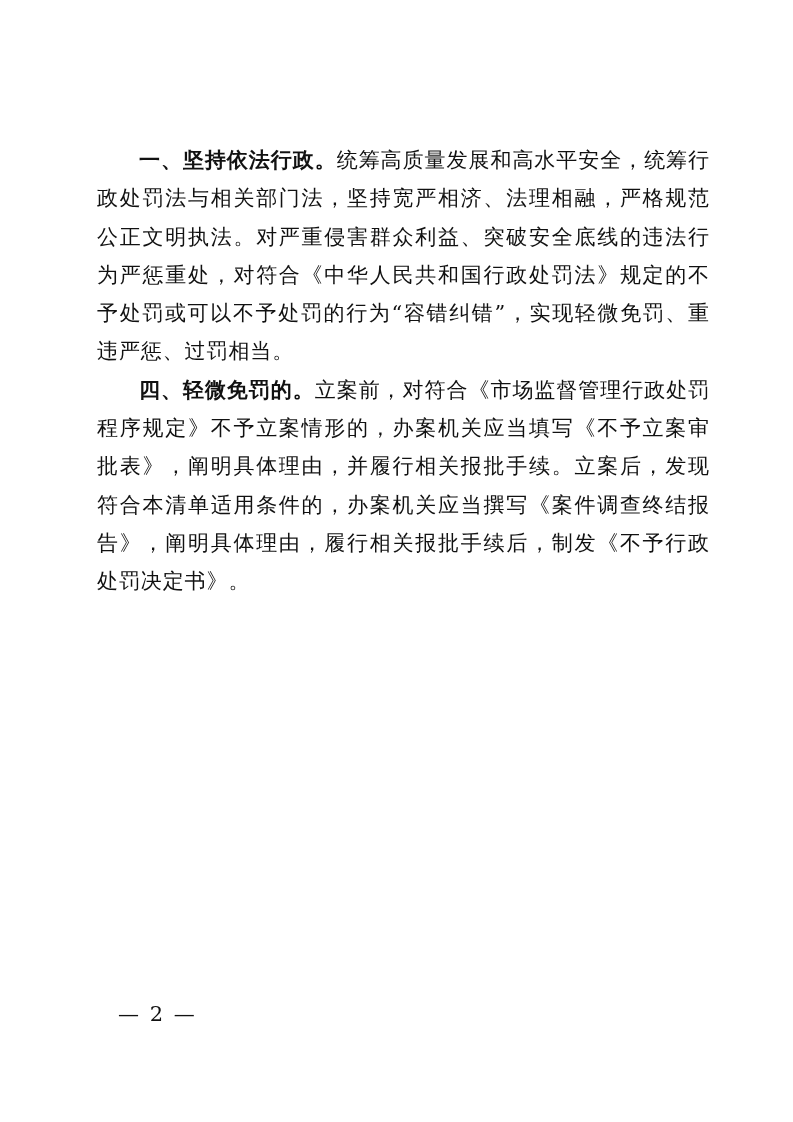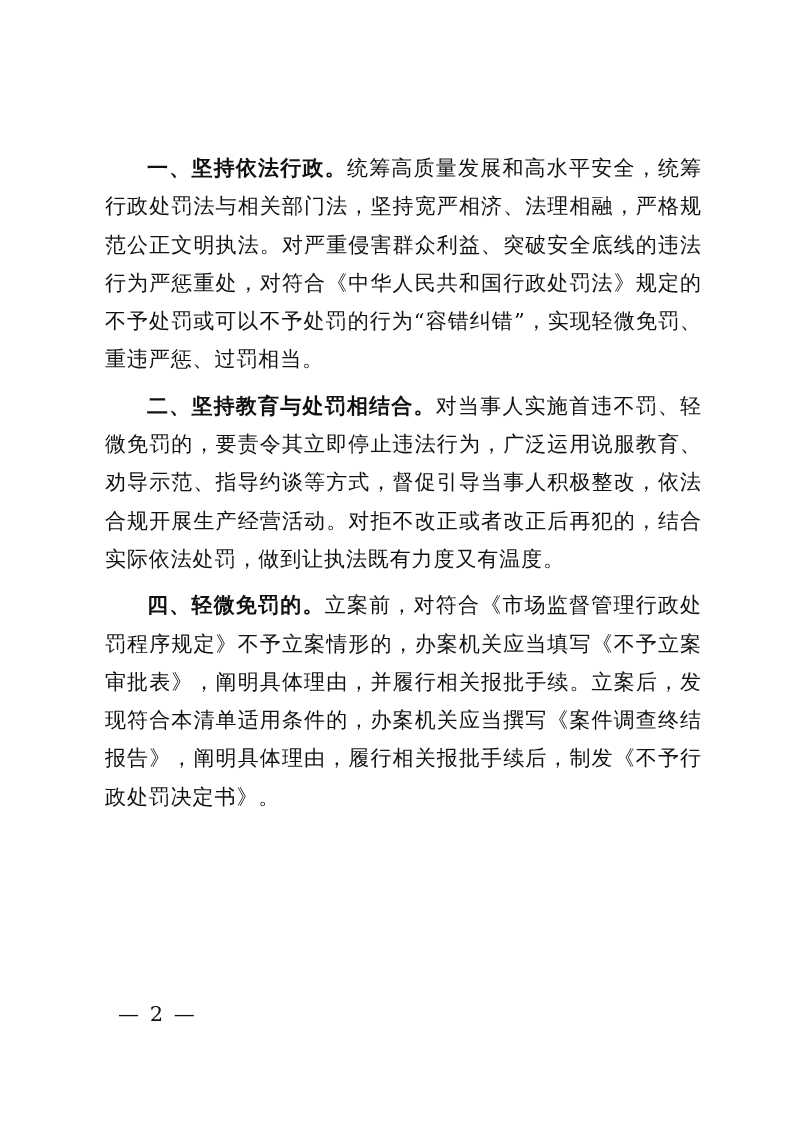--- a/index.html
+++ b/index.html
@@ -20,21 +20,21 @@
     inset: 0;
     background: #ffffff;
   }
   .doc-body {
     position: absolute;
     top: 141px;
     left: 97px;
     width: 613px;
   }
   .doc-body p {
-    margin: 8px;
+    margin: 0;
     padding: 0;
     font-size: 21px;
     line-height: 38.3px;
     letter-spacing: 0.9px;
     text-align: justify;
     text-justify: inter-character;
     text-indent: 2em;
     word-break: break-all;
   }
   .para-lead {
@@ -48,17 +48,16 @@
     letter-spacing: 2px;
     color: #111111;
   }
 </style>
 </head>
 <body>
 
 <div class="sheet">
   <div class="doc-body">
     <p><span class="para-lead">一、坚持依法行政。</span><span>统筹高质量发展和高水平安全，统筹行政处罚法与相关部门法，坚持宽严相济、法理相融，严格规范公正文明执法。对严重侵害群众利益、突破安全底线的违法行为严惩重处，对符合《中华人民共和国行政处罚法》规定的不予处罚或可以不予处罚的行为“容错纠错”，实现轻微免罚、重违严惩、过罚相当。</span></p>
-    <p><span class="para-lead">二、坚持教育与处罚相结合。</span><span>对当事人实施首违不罚、轻微免罚的，要责令其立即停止违法行为，广泛运用说服教育、劝导示范、指导约谈等方式，督促引导当事人积极整改，依法合规开展生产经营活动。对拒不改正或者改正后再犯的，结合实际依法处罚，做到让执法既有力度又有温度。</span></p>
     <p><span class="para-lead">四、轻微免罚的。</span><span>立案前，对符合《市场监督管理行政处罚程序规定》不予立案情形的，办案机关应当填写《不予立案审批表》，阐明具体理由，并履行相关报批手续。立案后，发现符合本清单适用条件的，办案机关应当撰写《案件调查终结报告》，阐明具体理由，履行相关报批手续后，制发《不予行政处罚决定书》。</span></p>
   </div>
   <div class="page-footer">— 2 —</div>
 </div>
 
 </body></html>

